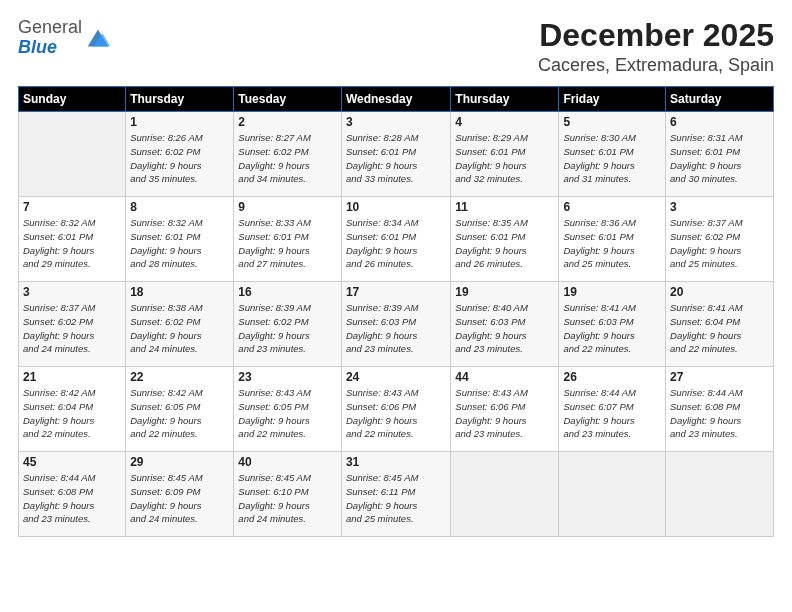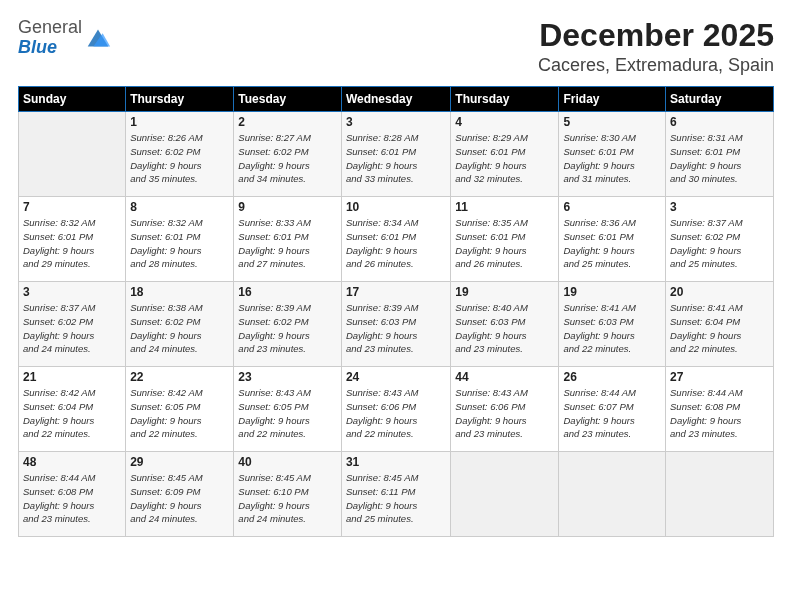--- a/index.html
+++ b/index.html
@@ -246,21 +246,21 @@
             <span class="day-number">26</span>
             <div class="day-info">Sunrise: 8:44 AM<br>Sunset: 6:07 PM<br>Daylight: 9 hours<br>and 23 minutes.</div>
           </td>
           <td>
             <span class="day-number">27</span>
             <div class="day-info">Sunrise: 8:44 AM<br>Sunset: 6:08 PM<br>Daylight: 9 hours<br>and 23 minutes.</div>
           </td>
         </tr>
         <tr>
           <td>
-            <span class="day-number">48</span>
+            <span class="day-number">45</span>
             <div class="day-info">Sunrise: 8:44 AM<br>Sunset: 6:08 PM<br>Daylight: 9 hours<br>and 23 minutes.</div>
           </td>
           <td>
             <span class="day-number">29</span>
             <div class="day-info">Sunrise: 8:45 AM<br>Sunset: 6:09 PM<br>Daylight: 9 hours<br>and 24 minutes.</div>
           </td>
           <td>
             <span class="day-number">40</span>
             <div class="day-info">Sunrise: 8:45 AM<br>Sunset: 6:10 PM<br>Daylight: 9 hours<br>and 24 minutes.</div>
           </td>

